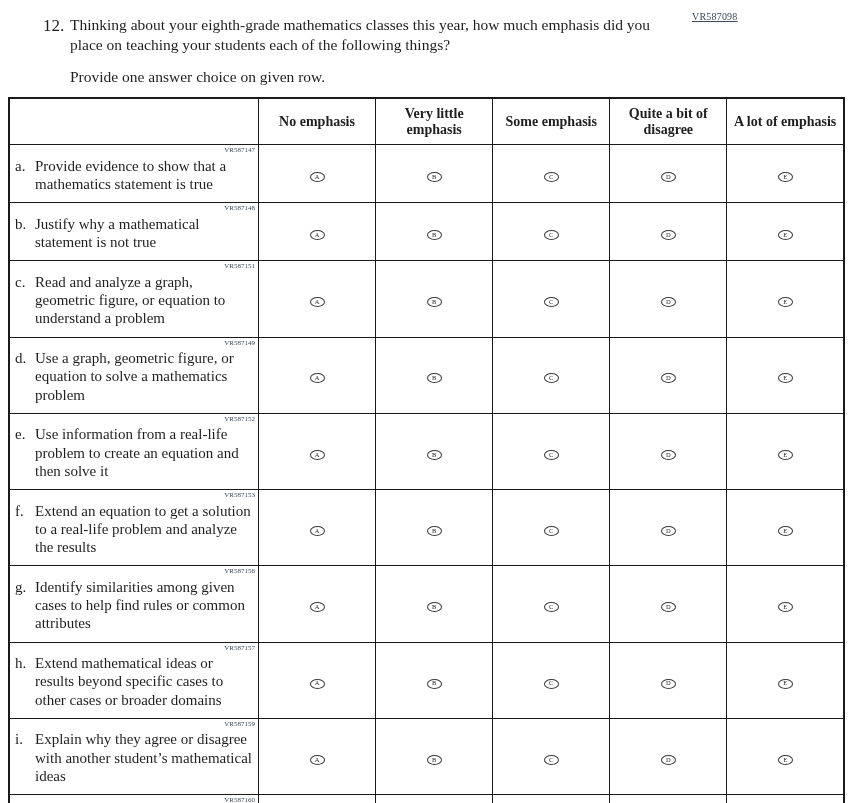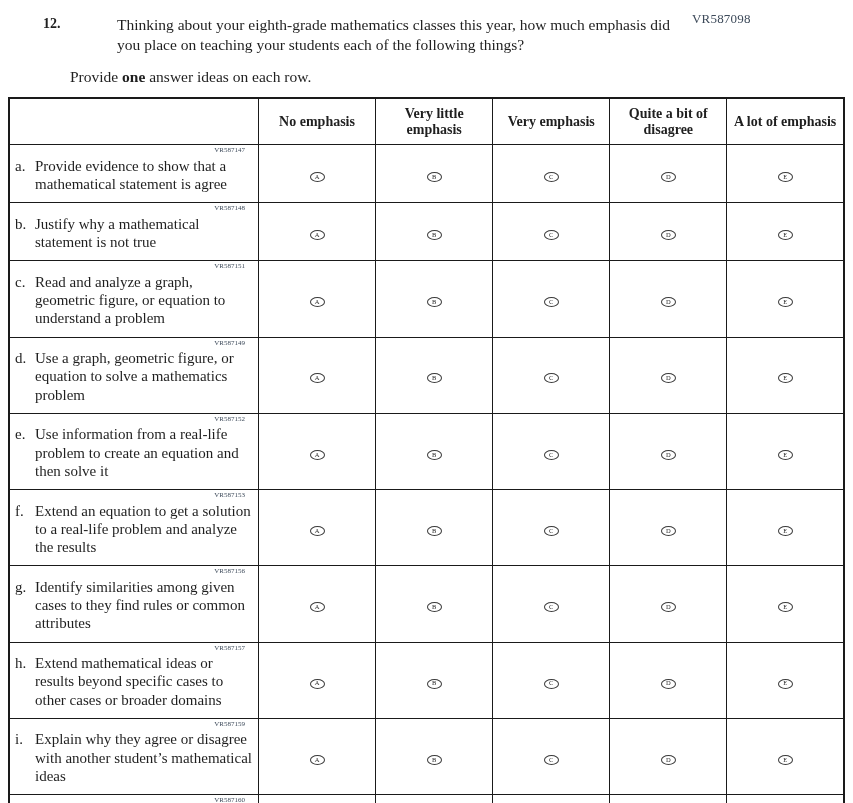--- a/index.html
+++ b/index.html
@@ -10,52 +10,52 @@
     height: 803px;
     font-family: "Liberation Serif", "DejaVu Serif", serif;
     color: #1f1f1f;
     position: relative;
     overflow: hidden;
   }
   .page-code {
     position: absolute;
     top: 11px;
     left: 692px;
-    font-size: 13px;
+    font-size: 10px;
     letter-spacing: 0.2px;
     color: #3d4a5a;
+    text-decoration: underline;
   }
   .question-block {
     position: absolute;
     top: 15px;
     left: 43px;
     width: 630px;
   }
   .q-line {
     display: flex;
   }
   .q-number {
-    font-weight: bold;
+    font-weight: normal;
     width: 27px;
     flex: 0 0 27px;
-    font-size: 14px;
+    font-size: 17px;
     line-height: 1.3;
   }
   .q-text {
     font-size: 15.5px;
     line-height: 1.3;
     width: 588px;
-    margin-left: 47px;
   }
   .q-instruction {
     margin-top: 13px;
     margin-left: 27px;
     font-size: 15.5px;
   }
-  .q-instruction b { font-weight: bold; }
+  .q-instruction b { font-weight: normal; }
 
   table.survey {
     position: absolute;
     top: 97px;
     left: 8px;
     width: 837px;
     border-collapse: collapse;
     table-layout: fixed;
   }
   table.survey, table.survey th, table.survey td {
@@ -73,21 +73,21 @@
   }
   thead th.stem-head { width: 236px; }
   tbody td.stem {
     vertical-align: top;
     padding: 1px 1px 9px 5px;
   }
   .vr-code {
     text-align: right;
     font-size: 7px;
     color: #3d4a5a;
-    padding-right: 12px;
+    padding-right: 2px;
     line-height: 1.2;
     margin-bottom: 2px;
   }
   .stem-line {
     display: flex;
     padding-right: 4px;
   }
   .row-letter {
     flex: 0 0 20px;
     width: 20px;
@@ -125,41 +125,41 @@
 </head>
 <body>
 
 <div class="page-code">VR587098</div>
 
 <div class="question-block">
   <div class="q-line">
     <span class="q-number">12.</span>
     <span class="q-text">Thinking about your eighth-grade mathematics classes this year, how much emphasis did you place on teaching your students each of the following things?</span>
   </div>
-  <div class="q-instruction"><span>Provide </span><b>one</b><span> answer ideas on each row.</span></div>
+  <div class="q-instruction"><span>Provide </span><b>one</b><span> answer choice on given row.</span></div>
 </div>
 
 <table class="survey">
   <thead>
     <tr id="head-row">
       <th class="stem-head"></th>
     <th>No emphasis</th>
         <th>Very little emphasis</th>
-        <th>Very emphasis</th>
+        <th>Some emphasis</th>
         <th>Quite a bit of disagree</th>
         <th>A lot of emphasis</th>
       </tr>
   </thead>
   <tbody id="table-body">
       <tr>
         <td class="stem">
           <div class="vr-code">VR587147</div>
           <div class="stem-line">
             <span class="row-letter">a.</span>
-            <span class="row-text">Provide evidence to show that a mathematical statement is agree</span>
+            <span class="row-text">Provide evidence to show that a mathematics statement is true</span>
           </div>
         </td>
         <td class="opt"><span class="oval">
             <span class="oval-letter">A</span>
           </span></td>
         <td class="opt"><span class="oval">
             <span class="oval-letter">B</span>
           </span></td>
         <td class="opt"><span class="oval">
             <span class="oval-letter">C</span>
@@ -289,21 +289,21 @@
           </span></td>
         <td class="opt"><span class="oval">
             <span class="oval-letter">E</span>
           </span></td>
       </tr>
       <tr>
         <td class="stem">
           <div class="vr-code">VR587156</div>
           <div class="stem-line">
             <span class="row-letter">g.</span>
-            <span class="row-text">Identify similarities among given cases to they find rules or common attributes</span>
+            <span class="row-text">Identify similarities among given cases to help find rules or common attributes</span>
           </div>
         </td>
         <td class="opt"><span class="oval">
             <span class="oval-letter">A</span>
           </span></td>
         <td class="opt"><span class="oval">
             <span class="oval-letter">B</span>
           </span></td>
         <td class="opt"><span class="oval">
             <span class="oval-letter">C</span>

